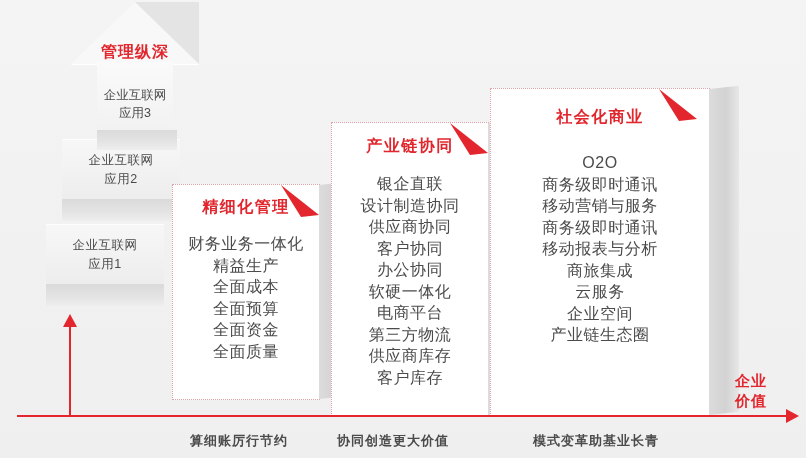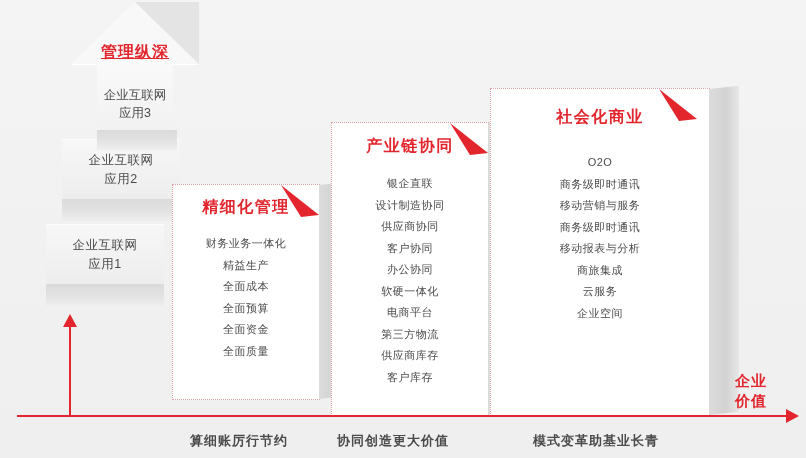--- a/index.html
+++ b/index.html
@@ -97,21 +97,20 @@
   #arrow-top .title {
     position: absolute;
     left: 0;
     top: 40px;
     width: 128px;
     text-align: center;
     font-size: 16px;
     font-weight: bold;
     color: #e1262e;
     letter-spacing: 1px;
-    text-decoration: underline;
   }
   #arrow-top .sub {
     position: absolute;
     left: 0;
     top: 84px;
     width: 128px;
     text-align: center;
     font-size: 12.5px;
     line-height: 1.45;
     color: #4a4a4a;
@@ -148,21 +147,21 @@
     color: #e1262e;
     letter-spacing: 1.5px;
   }
   .panel .plist {
     position: absolute;
     left: 0;
     width: 100%;
     text-align: center;
   }
   .panel .plist .item {
-    font-size: 11px;
+    font-size: 16px;
     line-height: 21.5px;
     color: #4b4b4b;
     letter-spacing: .5px;
     white-space: nowrap;
   }
   .corner-arrow {
     position: absolute;
     width: 40px;
     height: 34px;
     pointer-events: none;
@@ -310,20 +309,21 @@
     <div class="ptitle" style="top:18px;">社会化商业</div>
     <div class="plist" style="top:63px;">
       <div class="item">O2O</div>
       <div class="item">商务级即时通讯</div>
       <div class="item">移动营销与服务</div>
       <div class="item">商务级即时通讯</div>
       <div class="item">移动报表与分析</div>
       <div class="item">商旅集成</div>
       <div class="item">云服务</div>
       <div class="item">企业空间</div>
+      <div class="item">产业链生态圈</div>
     </div>
   </div>
 
   <div id="vaxis"></div>
   <div id="vaxis-head"></div>
   <div id="baseline"></div>
   <div id="baseline-head"></div>
   <div id="value-label">企业
 价值</div>
 

